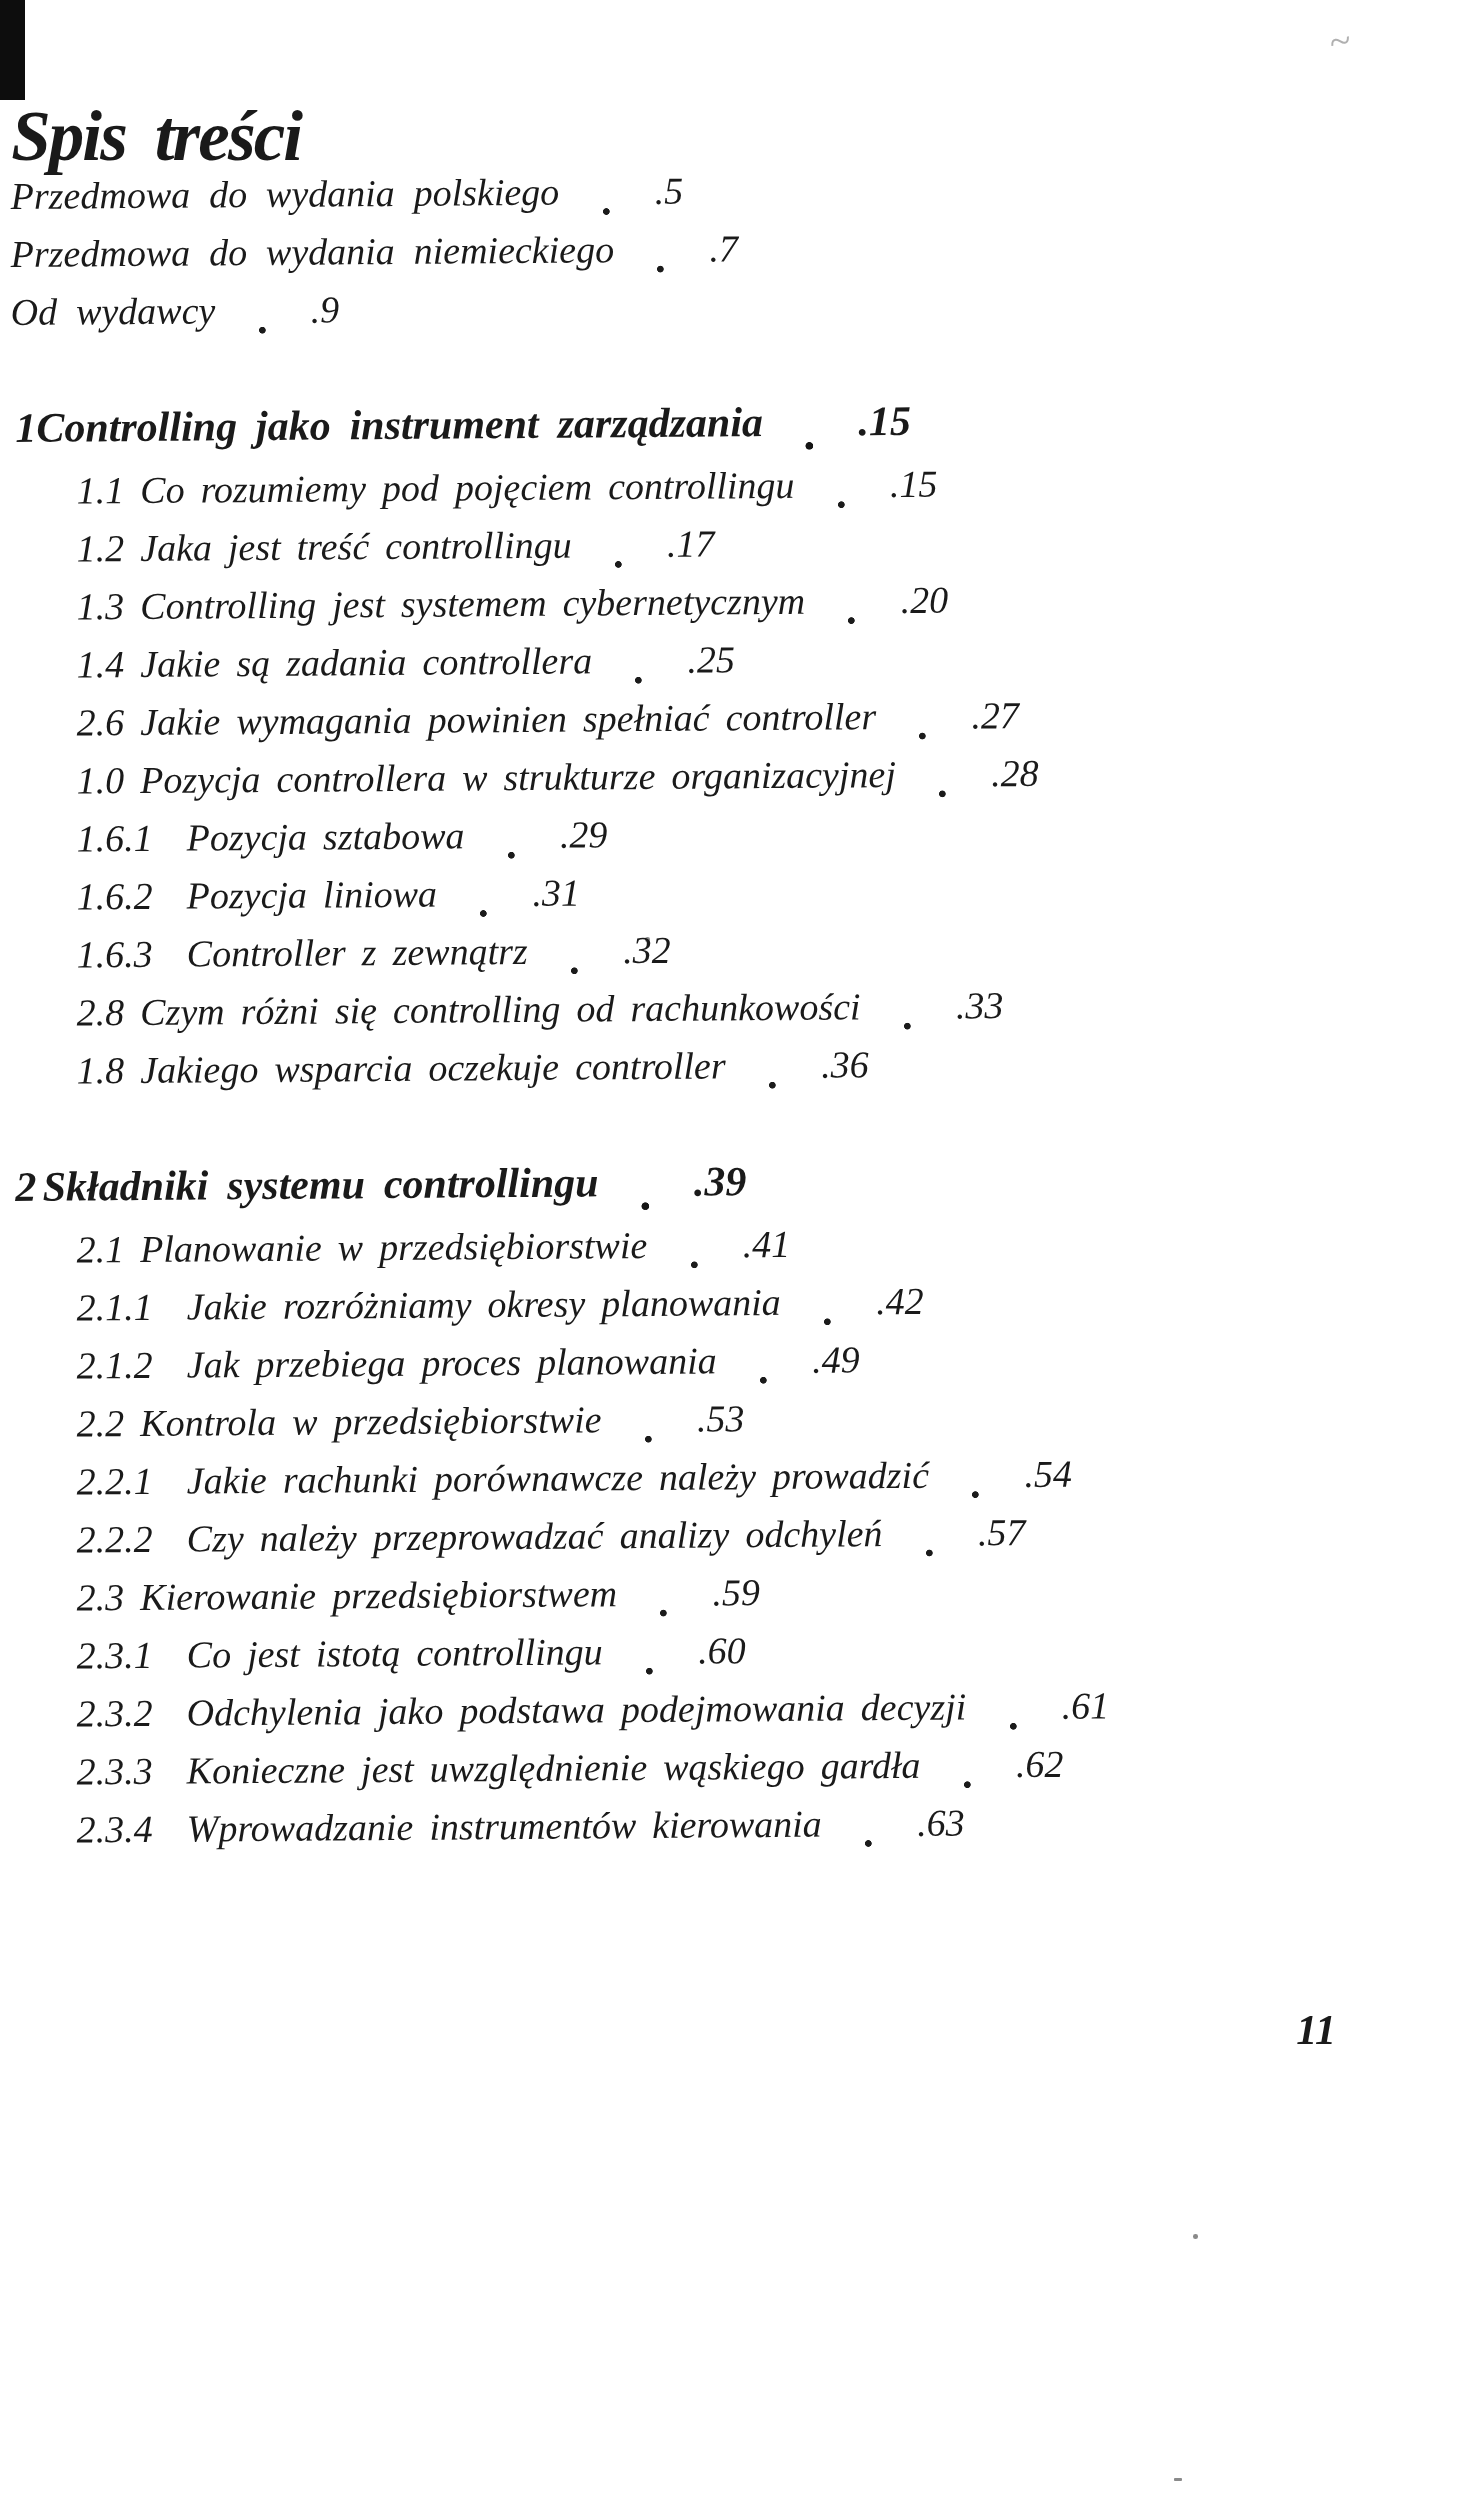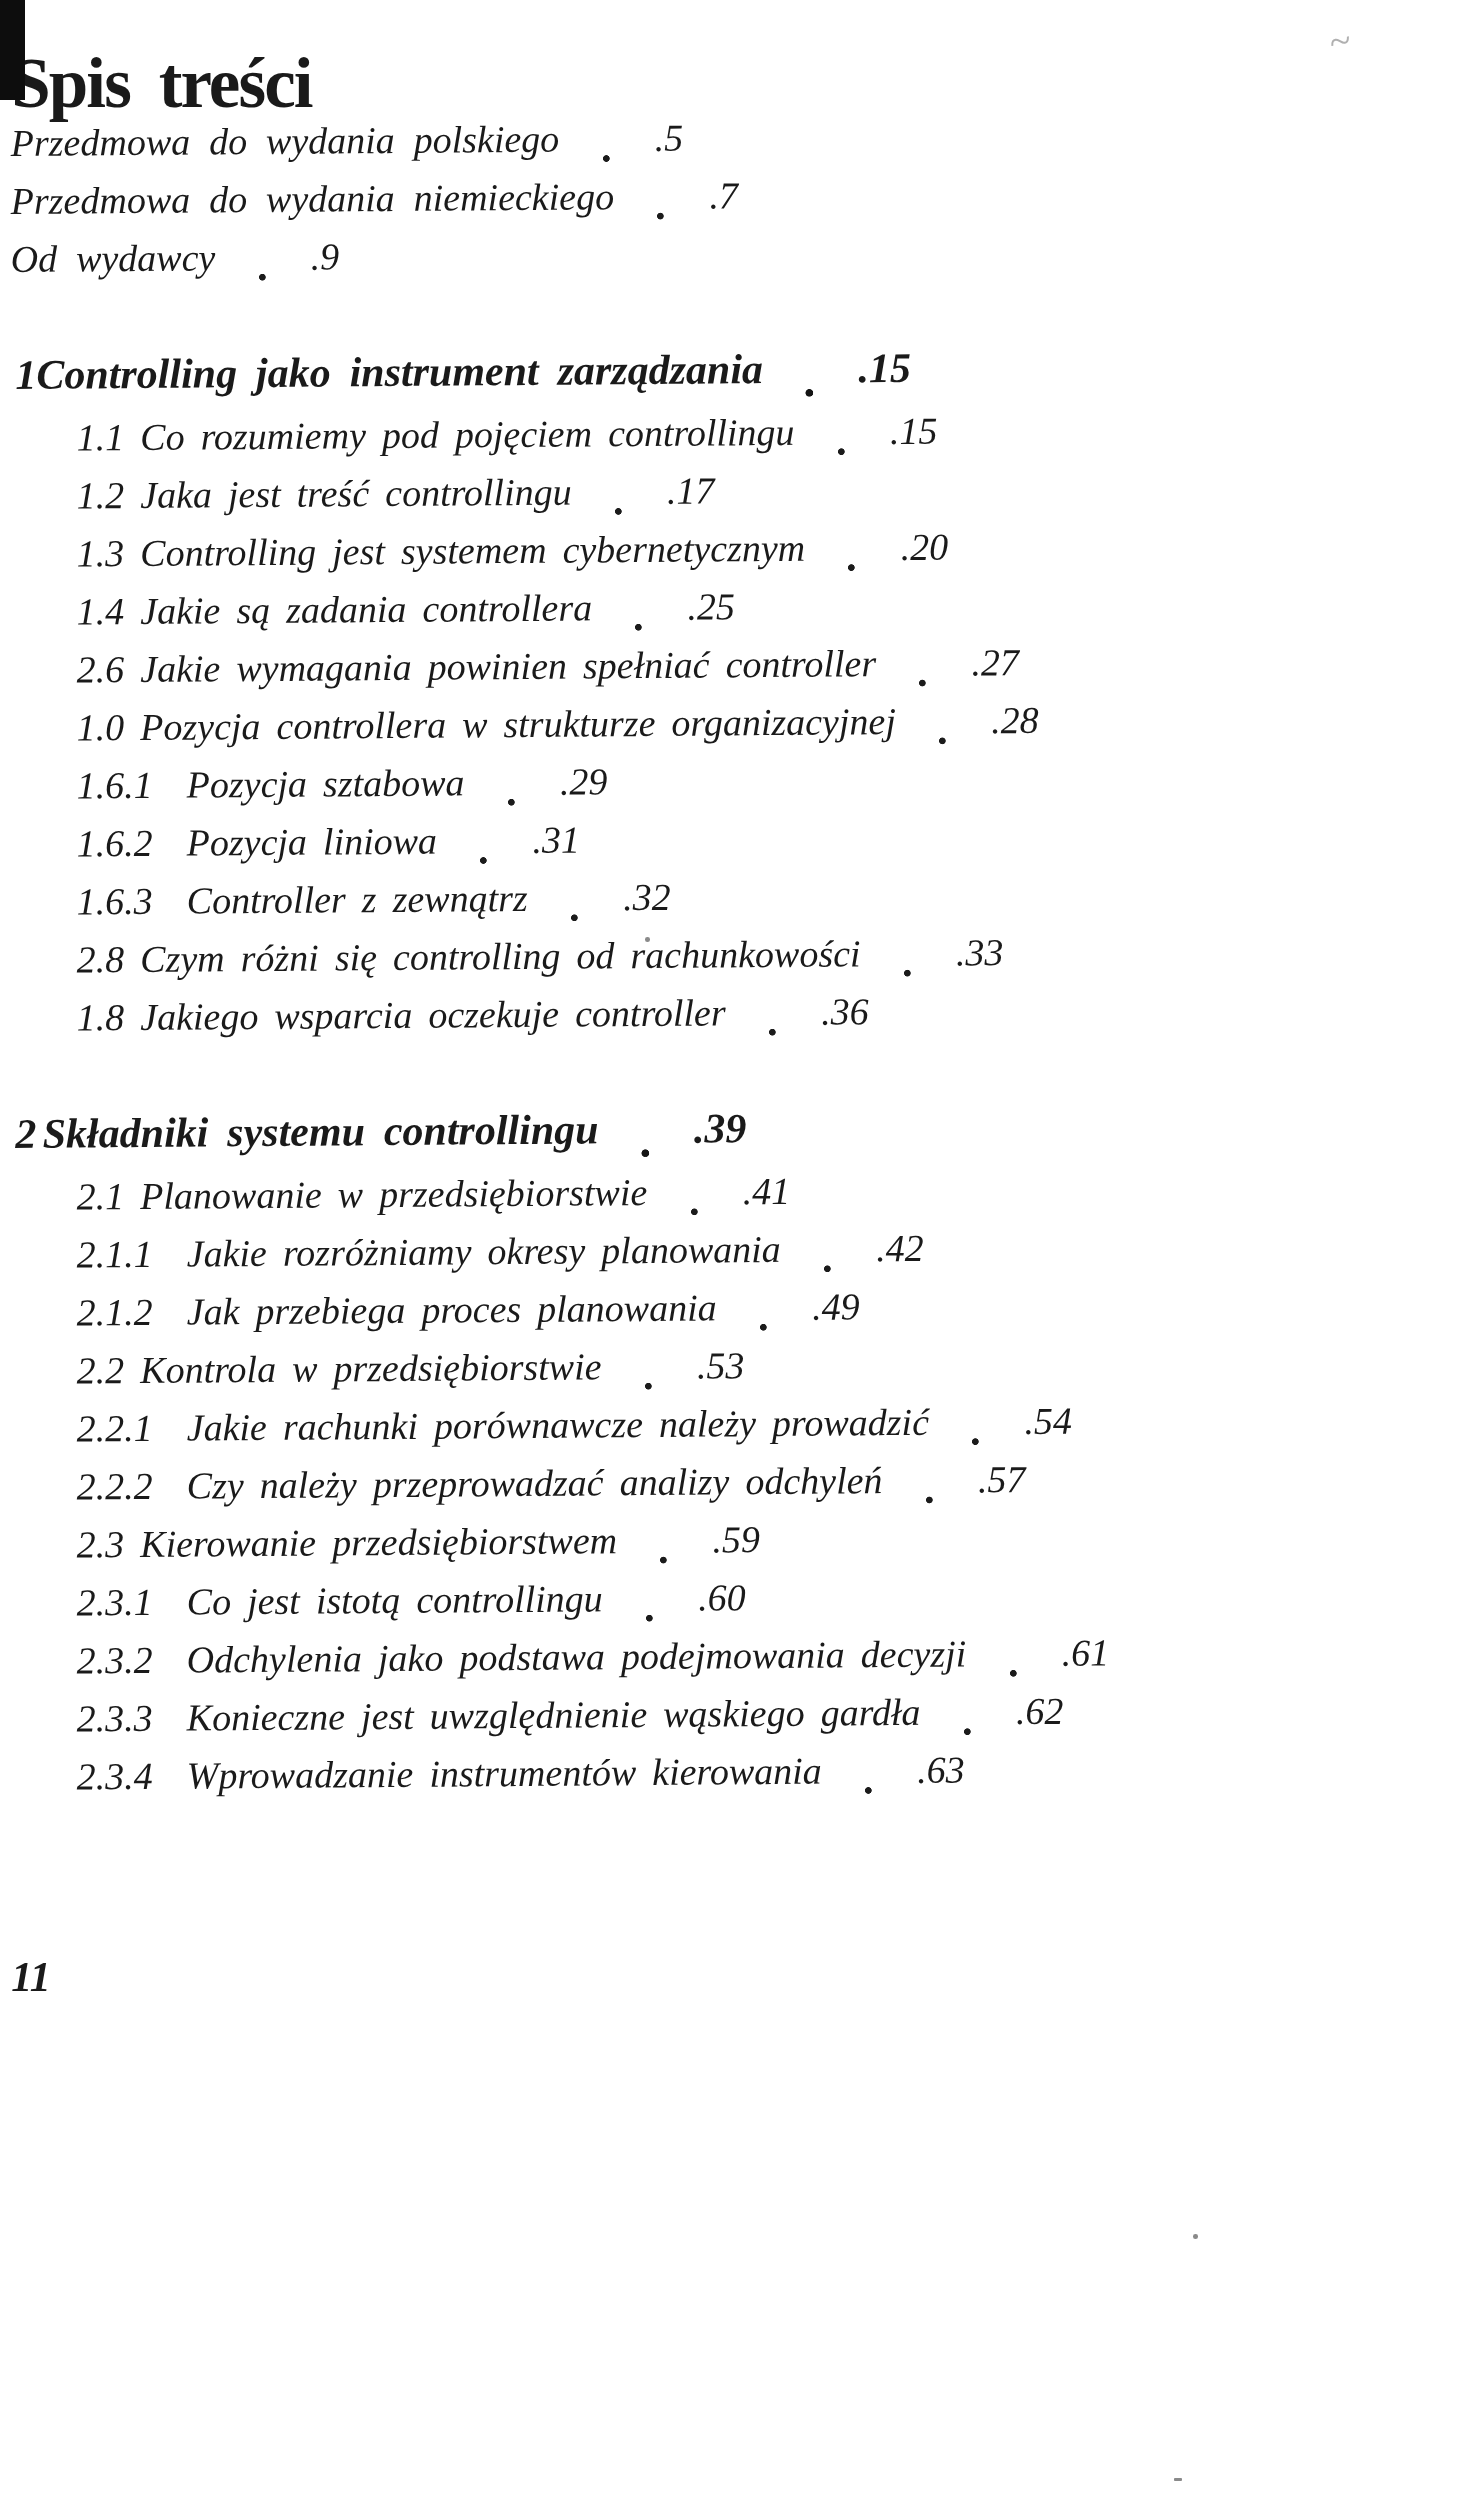--- a/index.html
+++ b/index.html
@@ -19,23 +19,23 @@
   
   .black-bar { position: absolute; left: 0; top: 0; width: 25px; height: 100px; background: #0d0d0d; }
   .squiggle {
     position: absolute; right: 114px; top: 20.6px;
     color: #b0b0b0; font-size: 39px; font-style: italic;
     transform: rotate(-10deg); line-height: 1;
   }
   .speck { position: absolute; background: #8a8a8a; border-radius: 50%; }
 
   .title {
-    margin: 0; padding-top: 46px;
+    margin: 0; padding-top: 99px;
     font-size: 71px; line-height: 1.05;
-    font-weight: bold; 
+    font-weight: bold; font-style: italic;
     letter-spacing: -1.9px; word-spacing: 13px;
   }
   .strona {
     margin-top: 195px;
     text-align: right;
     font-style: italic; font-size: 36px; line-height: 1.2;
   }
   #toc { }
 
   .row {
@@ -64,21 +64,21 @@
   }
   .row.heading .num { width: 63px; margin-left: 4.7px; margin-right: 0; }
   .row.heading .leader {
     background-image: radial-gradient(circle, #141414 3.5px, rgba(0,0,0,0) 4.2px);
     margin-bottom: 13px;
   }
   .row.entry { padding-left: 66px; }
 
   .pagenum {
     margin-top: 140px;
-    text-align: left;
+    text-align: right;
     font-weight: bold; font-style: italic; font-size: 42px;
   }
 </style>
 </head>
 <body>
 
 <div class="page">
   <div class="black-bar"></div>
   <span class="squiggle">~</span>
 

